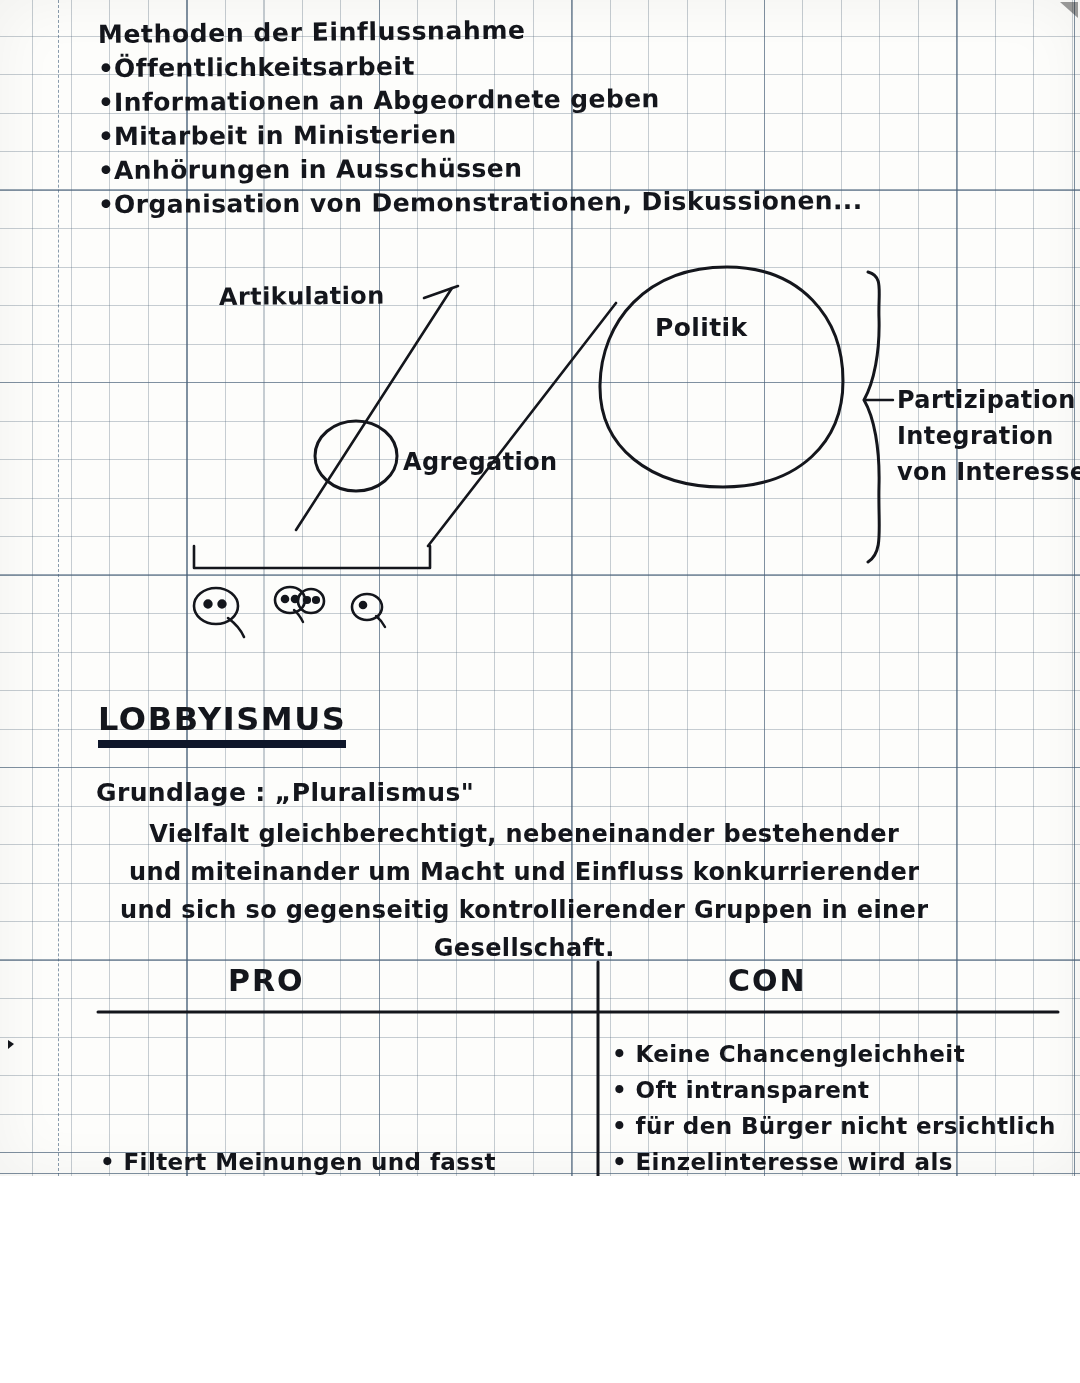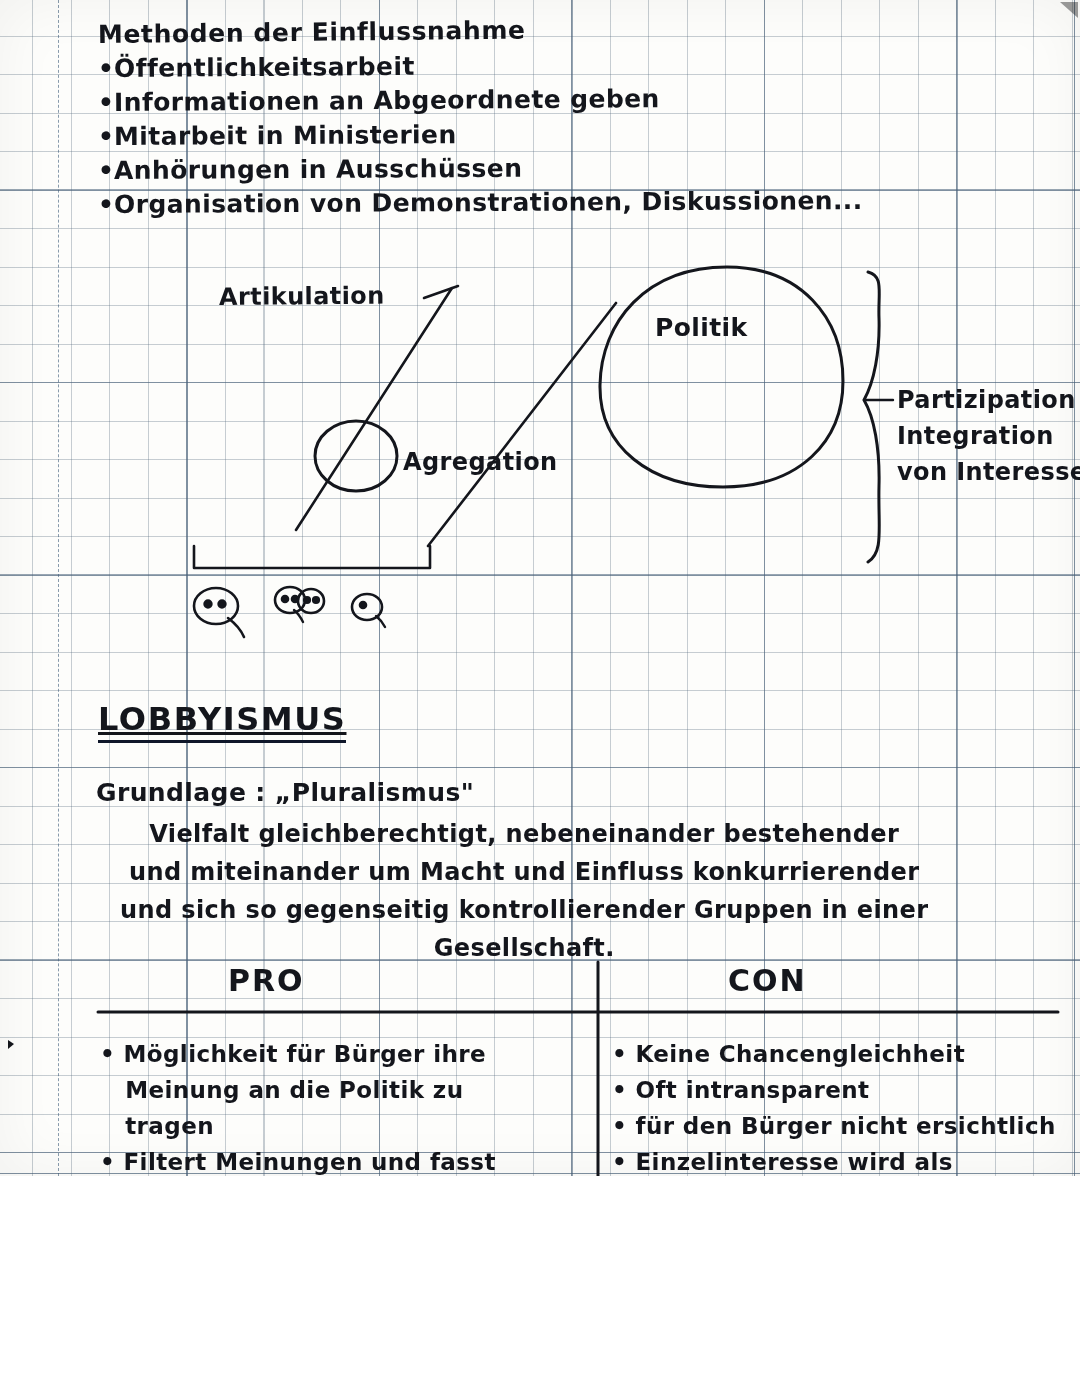--- a/index.html
+++ b/index.html
@@ -71,23 +71,22 @@
     width: 16px;
   }
 
   .label {
     font-size: 24px;
   }
 
   .section-head {
     font-size: 32px;
     letter-spacing: 1.6px;
-    border-bottom: 3px solid #0f172a;
+    border-bottom: 8px solid #0f172a;
     padding-bottom: 2px;
-    text-decoration: underline;
   }
 
   .para {
     font-size: 24px;
     line-height: 38px;
     white-space: pre;
     text-align: center;
   }
 
   .brace-label {
@@ -200,23 +199,20 @@
 
   <div class="hw ink para" style="left:120px; top:815px;">Vielfalt gleichberechtigt, nebeneinander bestehender
 und miteinander um Macht und Einfluss konkurrierender
 und sich so gegenseitig kontrollierender Gruppen in einer
 Gesellschaft.</div>
 
   <div class="hw ink tbl-head" style="left:228px; top:963px;">PRO</div>
 
   <div class="hw ink tbl-head" style="left:728px; top:963px;">CON</div>
 
-  <div class="hw ink tbl-cell" style="left:100px; top:1036px;">• Möglichkeit für Bürger ihre
-   Meinung an die Politik zu
-   tragen</div>
   <div class="hw ink tbl-cell" style="left:100px; top:1144px;">• Filtert Meinungen und fasst
    sie zusammen</div>
 
   <div class="hw ink tbl-cell" style="left:612px; top:1036px;">• Keine Chancengleichheit</div>
   <div class="hw ink tbl-cell" style="left:612px; top:1072px;text-align:right;">• Oft intransparent</div>
   <div class="hw ink tbl-cell" style="left:612px; top:1108px;">• für den Bürger nicht ersichtlich</div>
   <div class="hw ink tbl-cell" style="left:612px; top:1144px;text-align:center;">• Einzelinteresse wird als
    Gemeinwohl getarnt</div>
 
   <svg class="draw" viewBox="0 0 1080 1383">

